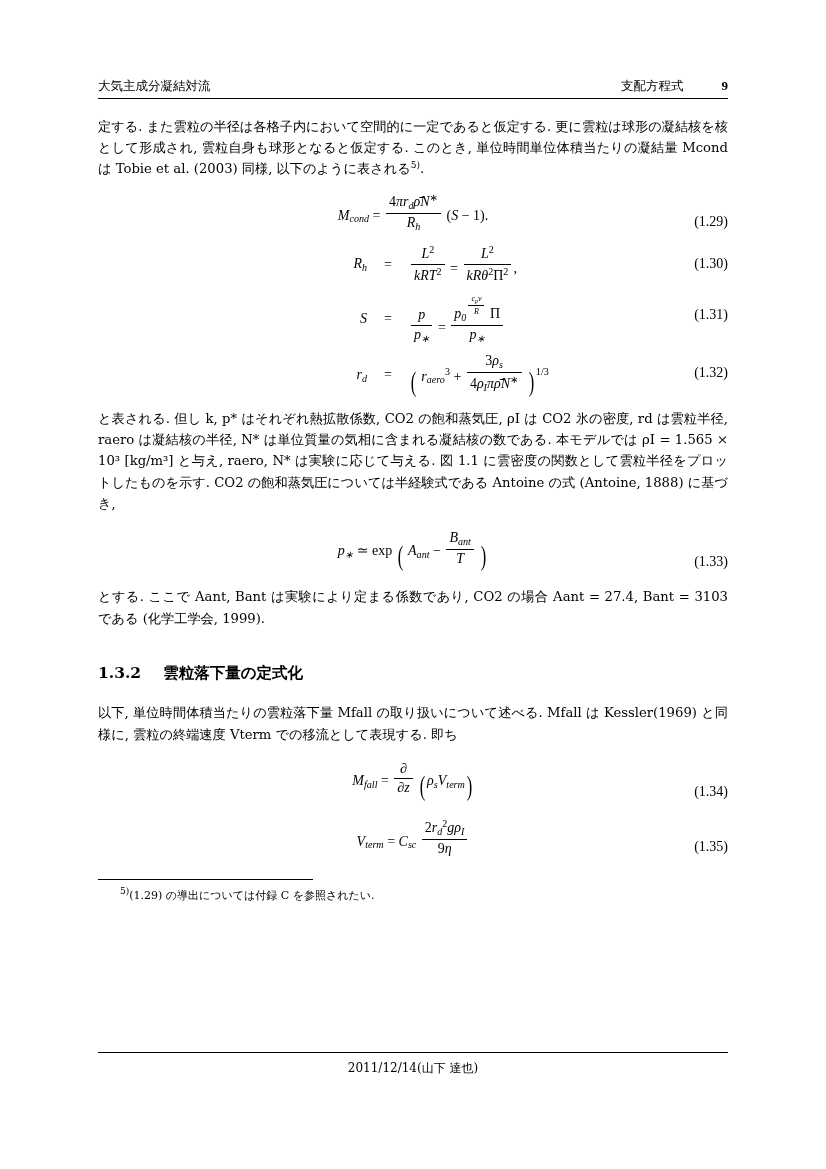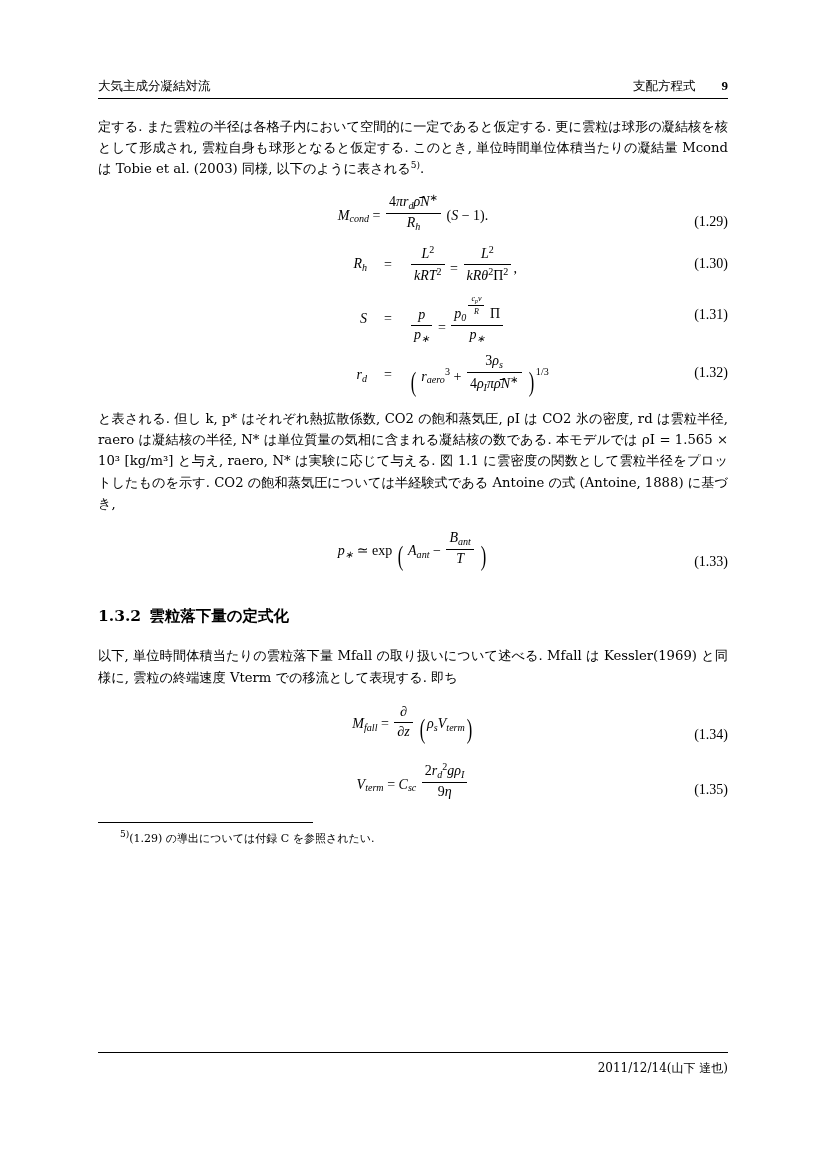--- a/index.html
+++ b/index.html
@@ -27,20 +27,21 @@
     left: 98px;
     top: 78px;
     width: 630px;
   }
   
   .runhead {
     display: flex;
     align-items: flex-start;
     font-size: 12.5px;
     line-height: 1.2;
+    gap: 12px;
   }
   .runhead .left { flex: 0 0 auto; }
   .runhead .spacer { flex: 1 1 auto; }
   .runhead .right { flex: 0 0 auto; }
   .runhead .pageno {
     font-weight: bold;
     margin-left: 26px;
     font-size: 13px;
   }
   .rule {
@@ -139,21 +140,21 @@
     font-family: "Liberation Serif", serif;
     transform: scaleX(0.62);
   }
   
   h2.sect {
     font-family: "DejaVu Serif", "Liberation Serif", serif;
     font-size: 15.5px;
     font-weight: bold;
     margin: 34px 0 18px 0;
   }
-  h2.sect .num { margin-right: 8px; }
+  h2.sect .num { margin-right: 22px; }
   
   .fnrule {
     width: 215px;
     border-bottom: 0.9px solid #000;
     margin-top: 22px;
     margin-bottom: 5px;
   }
   .footnote {
     font-size: 11px;
     line-height: 1.4;
@@ -166,21 +167,21 @@
     left: 98px;
     top: 1052px;
     width: 630px;
     border-bottom: 0.9px solid #000;
   }
   .footer {
     position: absolute;
     left: 98px;
     top: 1060px;
     width: 630px;
-    text-align: right;
+    text-align: center;
     font-size: 12px;
   }
   sup.fn { font-size: 9px; vertical-align: 0.55em; }
 </style>
 </head>
 <body>
 
 <div class="page">
   <div class="content">
 
@@ -272,20 +273,23 @@
         <i class="mi">A</i><span class="sub">ant</span> −
         <span class="frac">
           <span class="num"><i class="mi">B</i><span class="sub">ant</span></span>
           <span class="den"><i class="mi">T</i></span>
         </span>
         <span class="paren-big">)</span>
       </span>
       <span class="eqnum">(1.33)</span>
     </div>
 
+    <p class="para jp gap">
+      <span>とする. ここで Aant, Bant は実験により定まる係数であり, CO2 の場合 Aant = 27.4, Bant = 3103 である (化学工学会, 1999).</span>
+    </p>
 
     <h2 class="sect">
       <span class="num">1.3.2</span><span>雲粒落下量の定式化</span>
     </h2>
 
     <p class="para jp">
       <span>以下, 単位時間体積当たりの雲粒落下量 Mfall の取り扱いについて述べる. Mfall は Kessler(1969) と同様に, 雲粒の終端速度 Vterm での移流として表現する. 即ち</span>
     </p>
 
     <div class="eqrow" style="margin-top:16px;margin-bottom:14px;">

